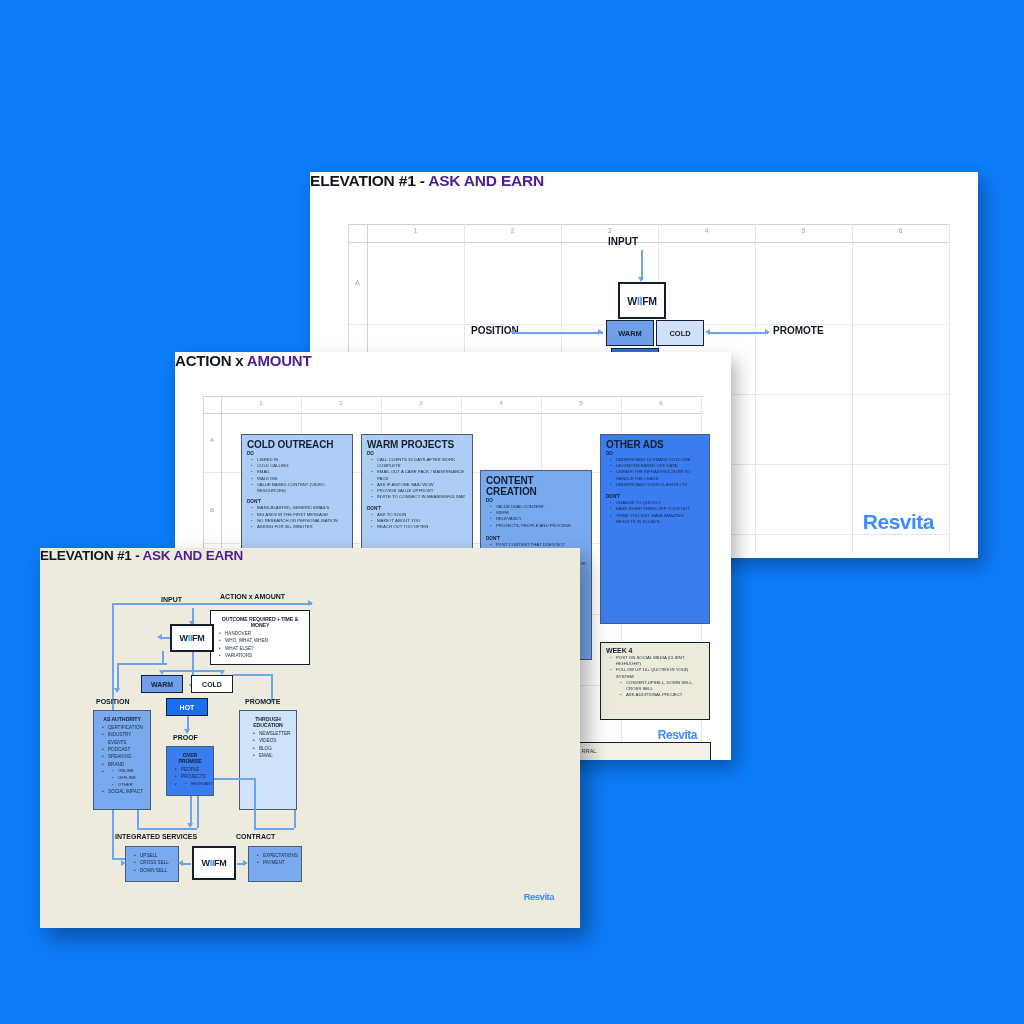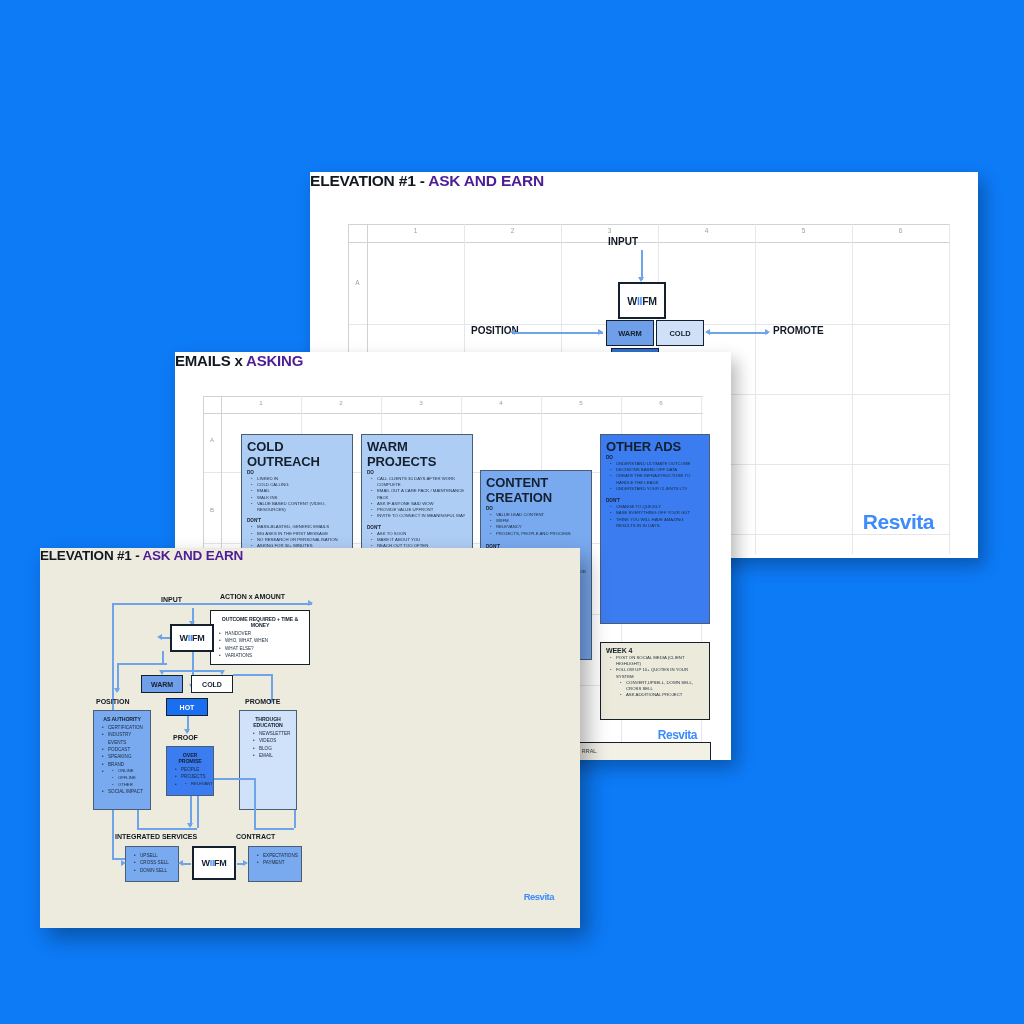--- a/index.html
+++ b/index.html
@@ -136,21 +136,21 @@
   #card1 .c-warm { left: 296px; width: 48px; }
   #card1 .c-cold { left: 346px; width: 48px; }
   #card1 .c-navy { left: 301px; width: 48px; top: 176px; height: 12px; }
 
   
   #card2 { left: 175px; top: 352px; width: 556px; height: 408px; }
   #card2 .card-title { left: 30px; top: 18px; font-size: 15px; }
   #card2 .grid { left: 28px; top: 44px; width: 500px; height: 350px; }
   #card2 .col-head { font-size: 6.2px; top: 3px; }
   #card2 .row-head { font-size: 6.2px; left: 0; width: 18px; }
-  #card2 .panel h4 { font-size: 13px; margin-bottom: 1px; }
+  #card2 .panel h4 { font-size: 10px; margin-bottom: 1px; }
   #card2 .panel .sub { font-size: 4.6px; margin: 0.5px 0 1px 0; }
   #card2 .panel ul { margin-left: 10px; }
   #card2 .panel li { font-size: 4.3px; line-height: 1.45; }
   #card2 .panel { padding: 4px 5px; }
 
   #card2 .p1 { left: 66px;  top: 82px;  width: 112px; height: 190px; }
   #card2 .p2 { left: 186px; top: 82px;  width: 112px; height: 190px; }
   #card2 .p3 { left: 305px; top: 82px;  width: 112px; height: 190px; margin-top: 36px; }
   #card2 .p4 { left: 425px; top: 82px;  width: 110px; height: 190px; }
   #card2 .p5 { left: 425px; top: 290px; width: 110px; height: 78px; }
@@ -238,21 +238,21 @@
   <div class="ln h" style="left:400px;top:160px;width:58px"></div>
   <div class="ah left" style="left:395px;top:157px"></div>
   <div class="ah right" style="left:455px;top:157px"></div>
 
   <div class="logo" style="right:44px;bottom:24px;font-size:21px">Resvita</div>
 </div>
 
 <div class="card" id="card2">
 
   <div class="card-title">
-    <span>EMAILS x </span><span class="accent">ASKING</span>
+    <span>ACTION x </span><span class="accent">AMOUNT</span>
   </div>
 
   <div class="grid">
     <div class="hline strong" style="top:0"></div>
     <div class="hline strong" style="top:17px"></div>
     <div class="hline" style="top:76px"></div>
     <div class="hline" style="top:147px"></div>
     <div class="hline" style="top:218px"></div>
     <div class="hline" style="top:289px"></div>
     <div class="vline strong" style="left:0"></div>

